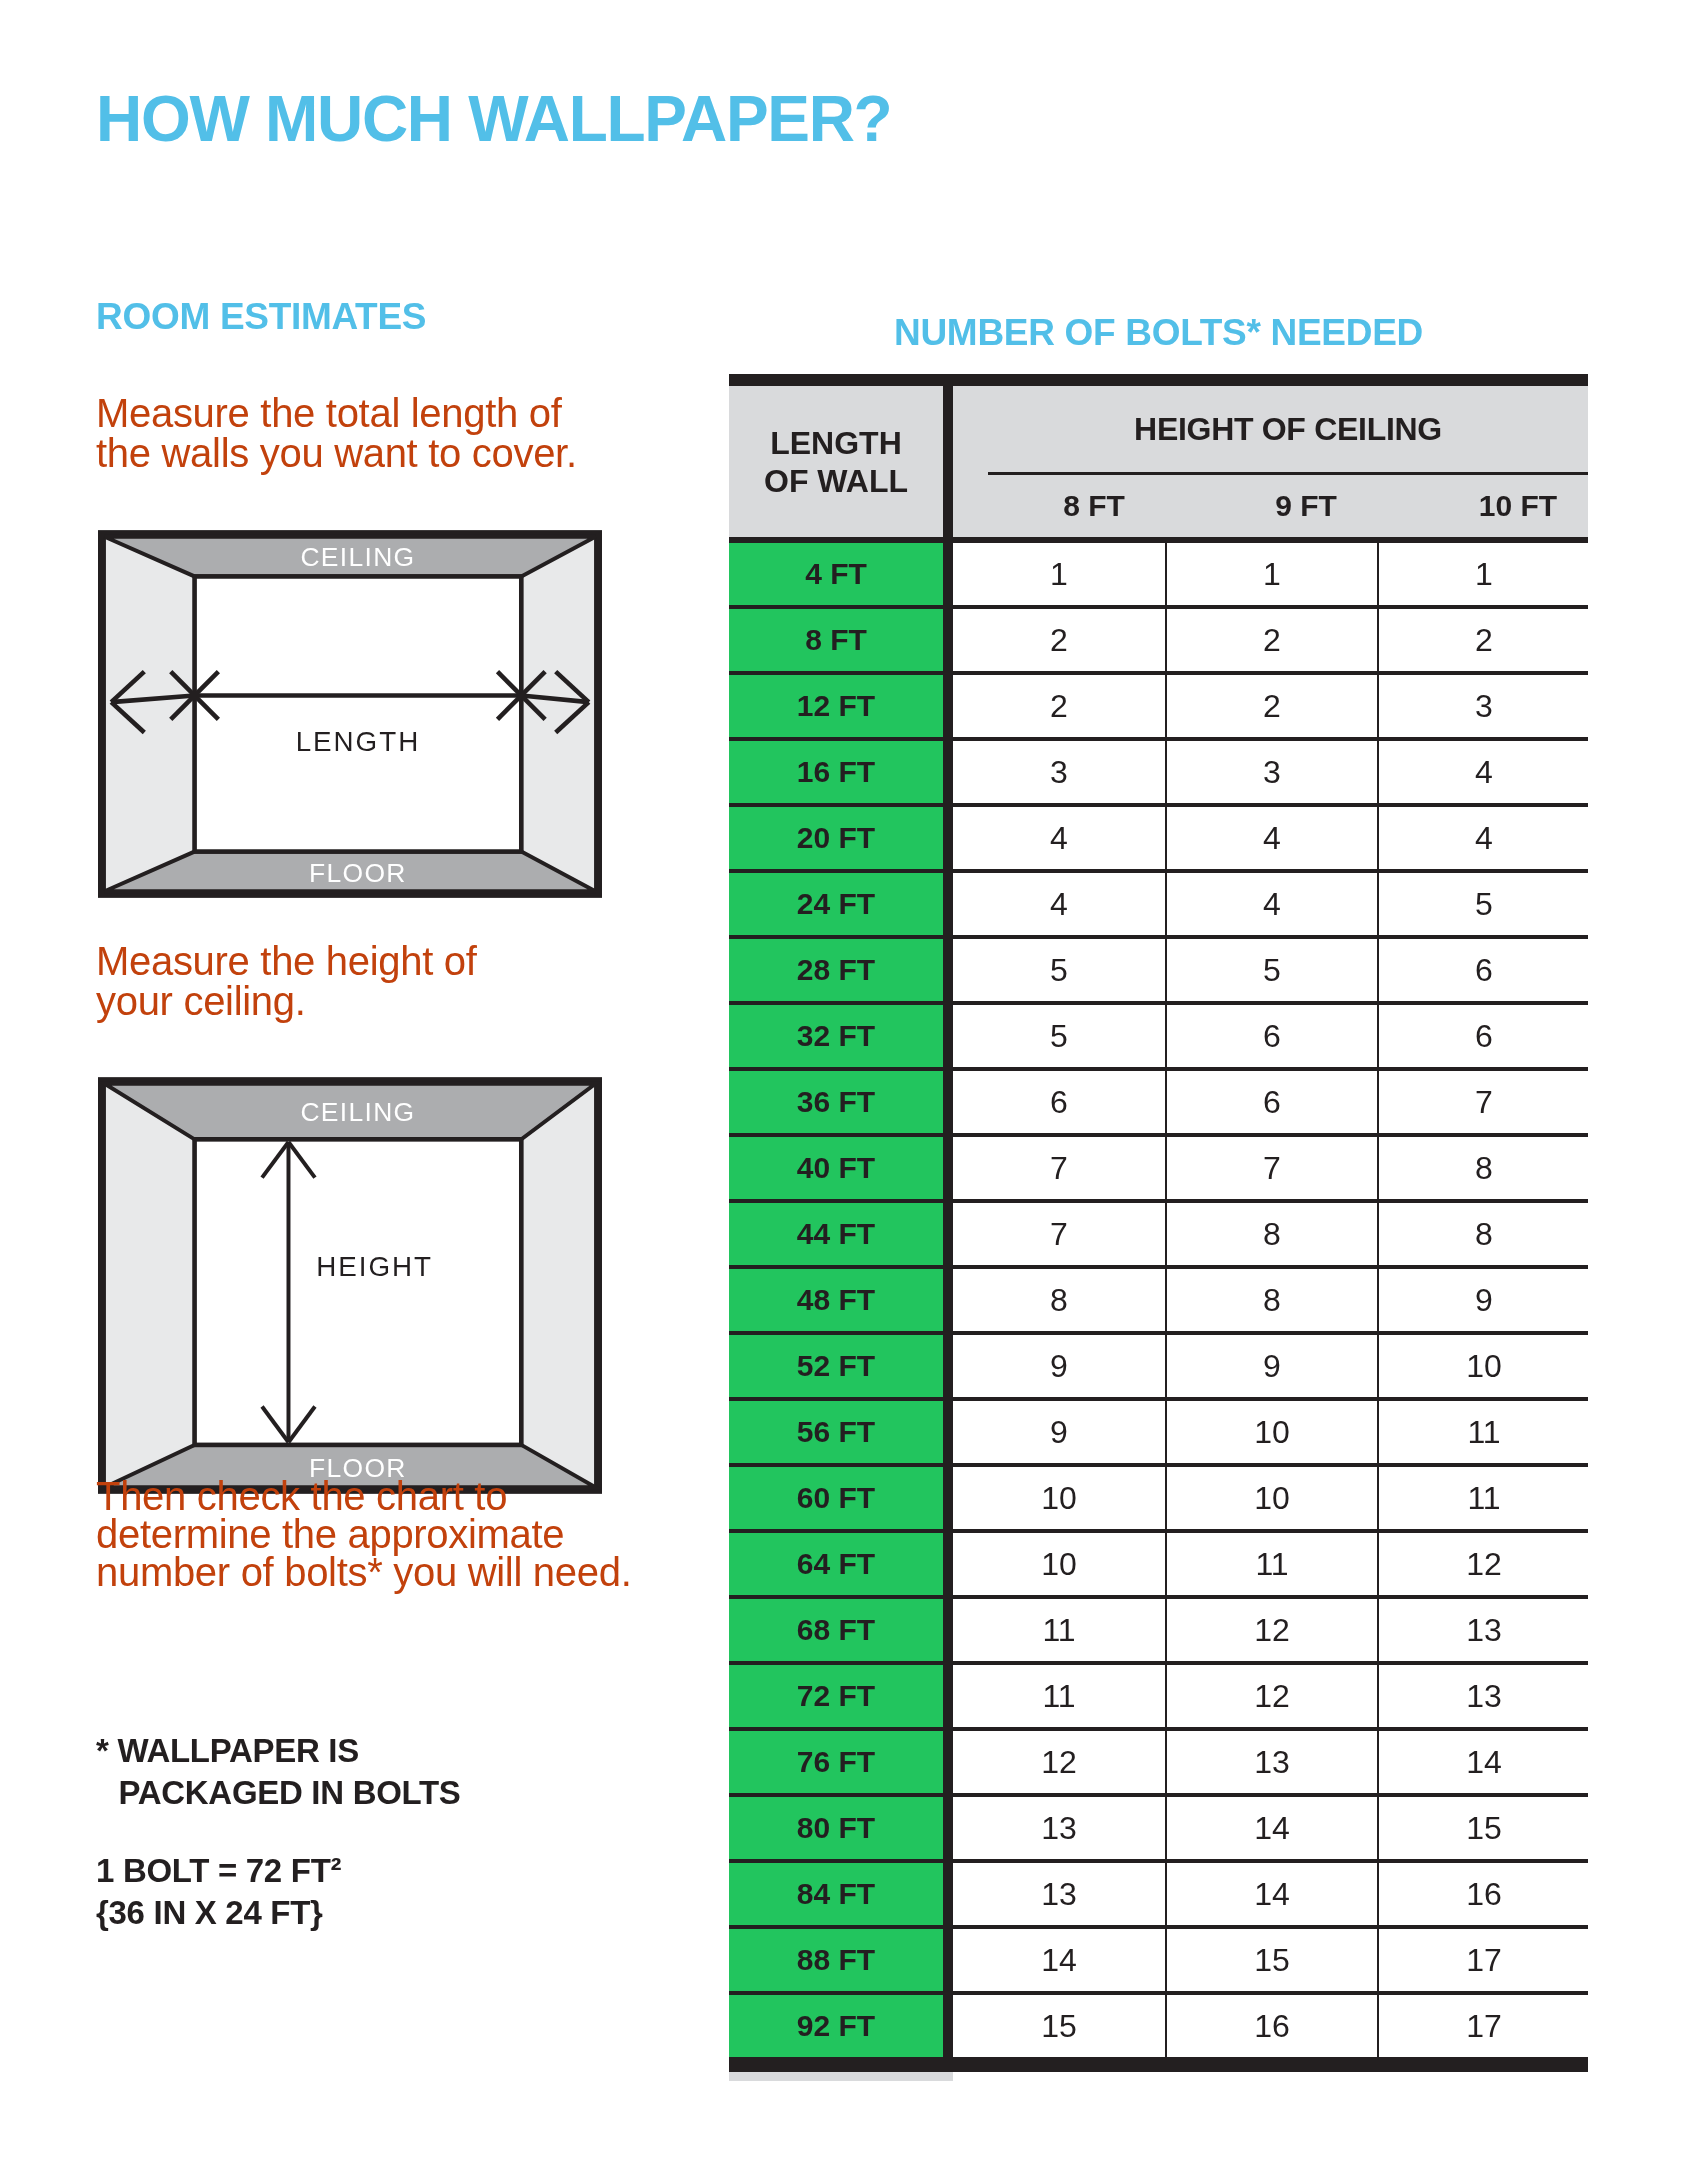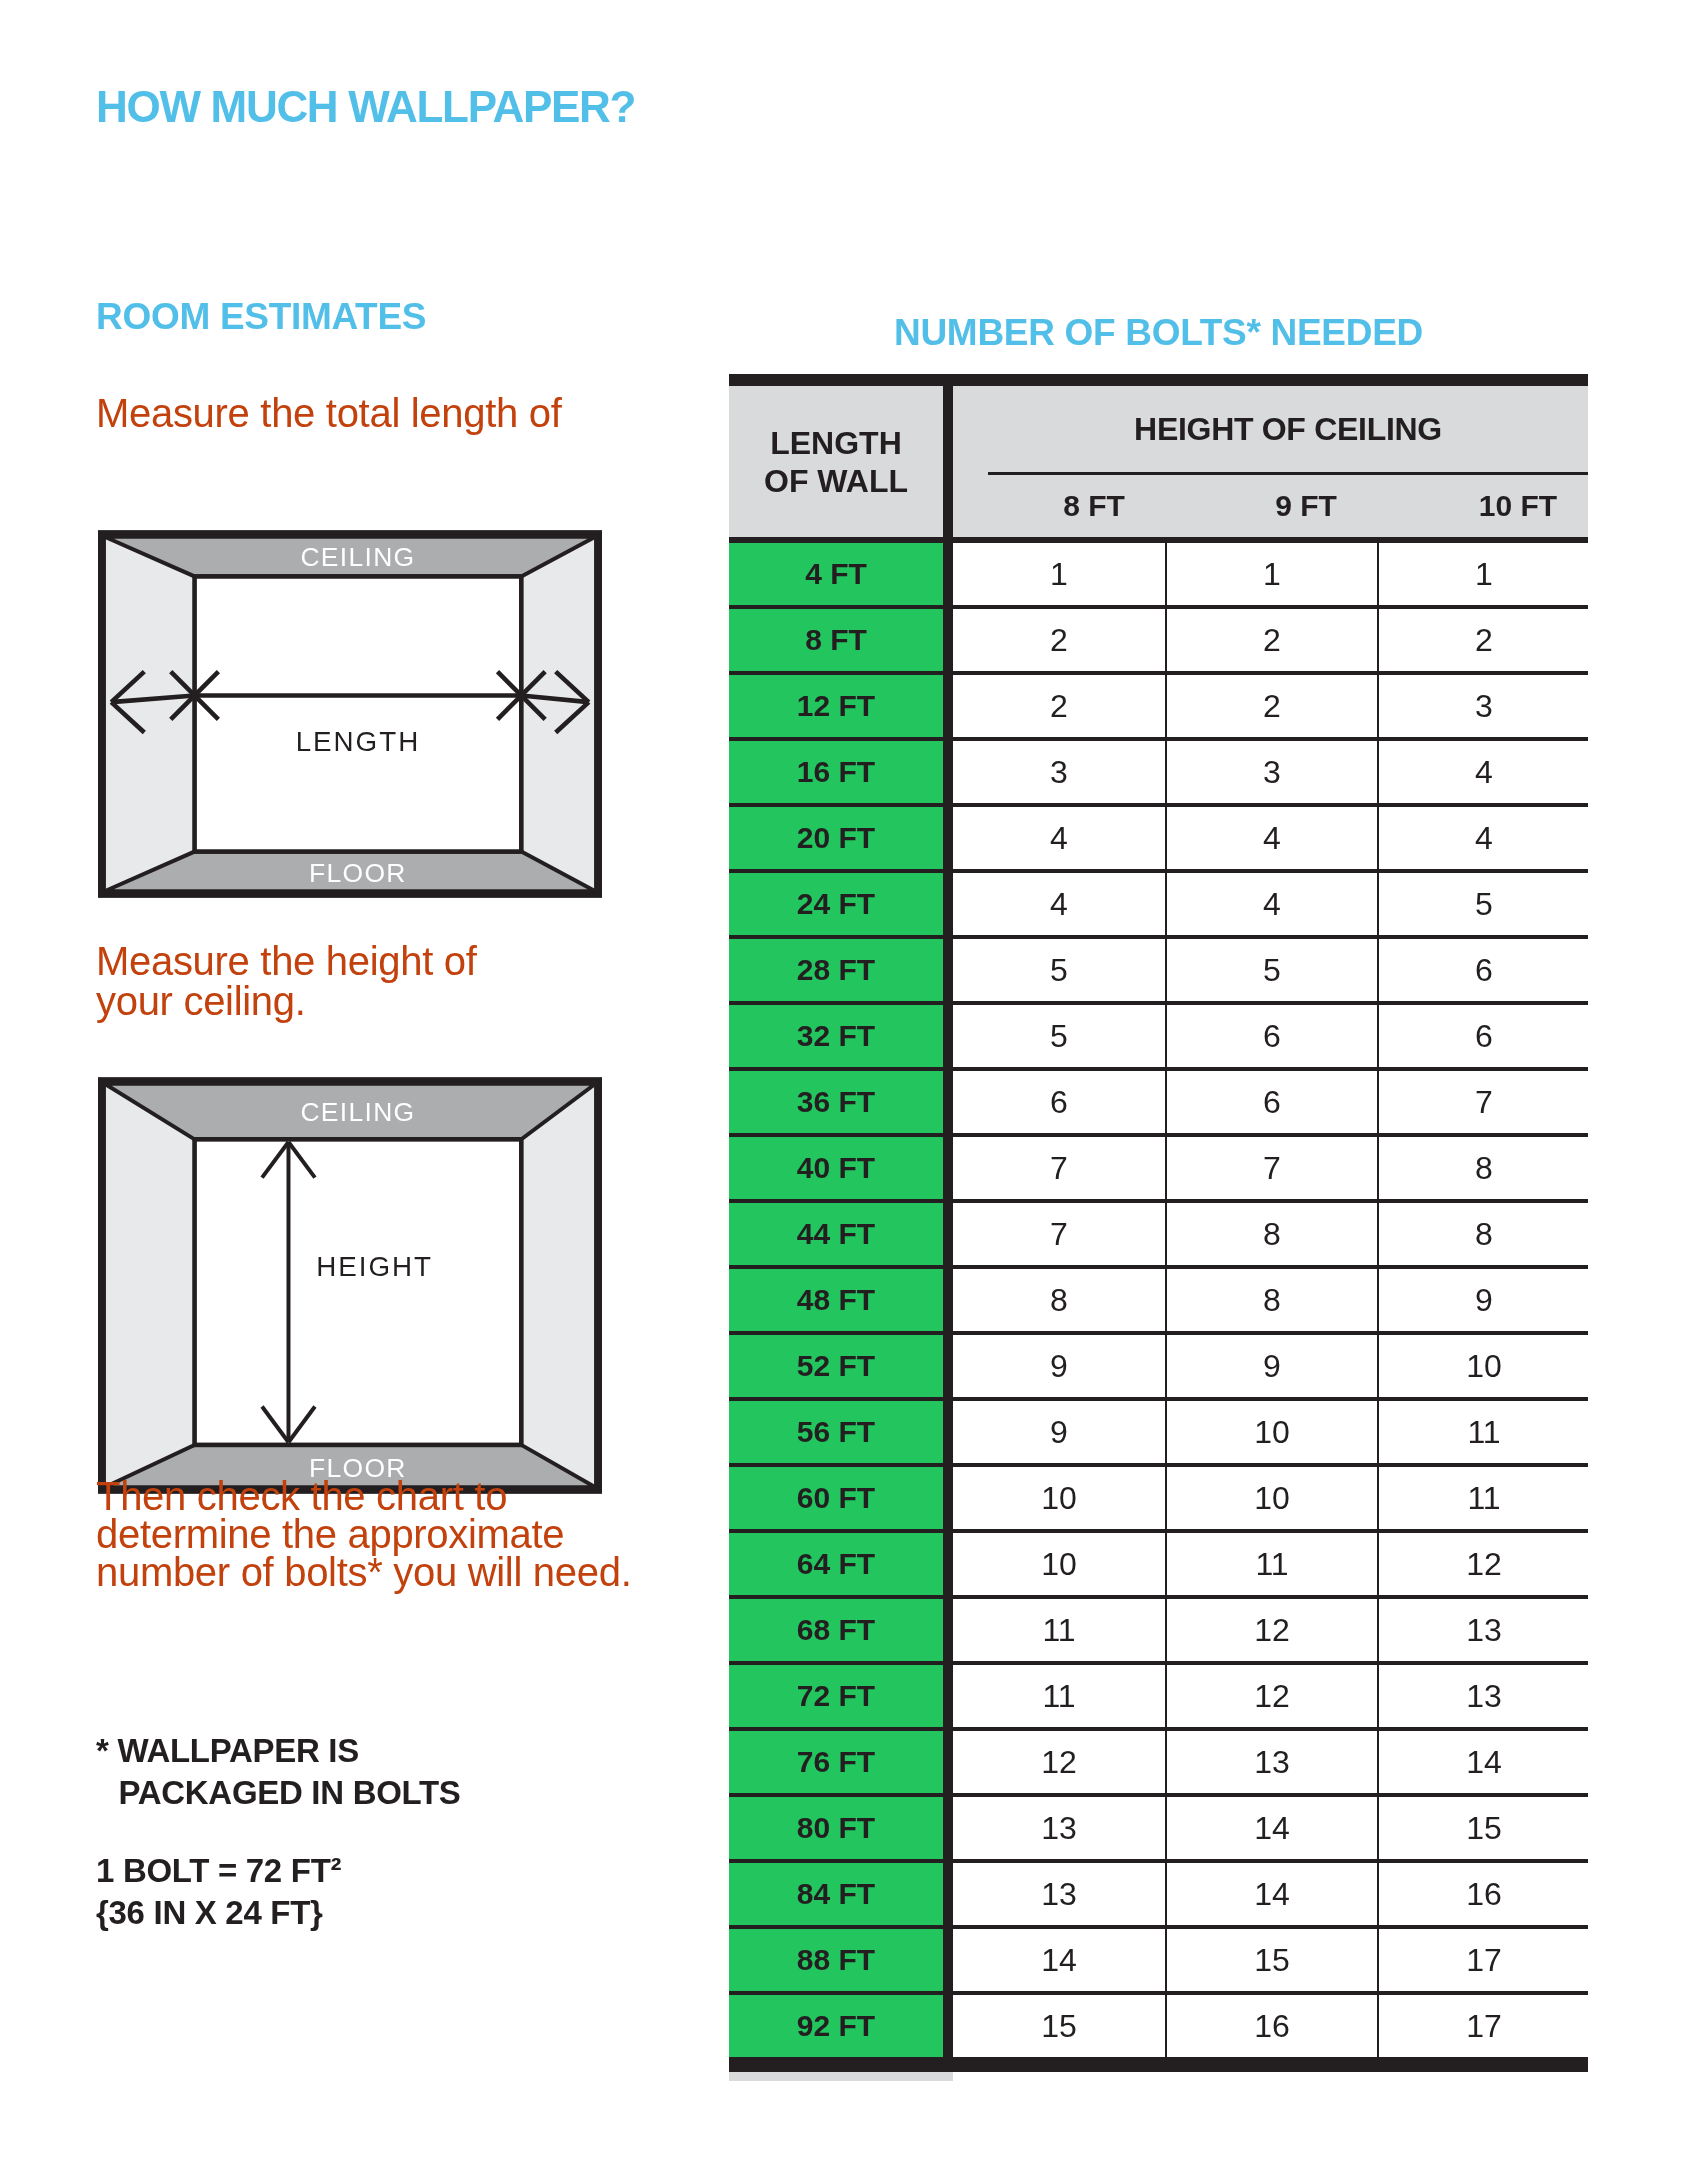--- a/index.html
+++ b/index.html
@@ -5,21 +5,21 @@
   html,body{margin:0;padding:0;background:#ffffff;}
   #canvas{
     position:relative;width:1687px;height:2183px;background:#ffffff;overflow:hidden;
     font-family:"Liberation Sans",sans-serif;color:#231F20;
   }
   .abs{position:absolute;}
 
   
   .page-title{
     left:96px;top:82px;width:992px;
-    font-size:44px;font-weight:700;letter-spacing:-1.3px;color:#52BFE8;white-space:nowrap;
+    font-size:64px;font-weight:700;letter-spacing:-1.3px;color:#52BFE8;white-space:nowrap;
   }
   .section-heading{
     font-size:37px;font-weight:700;letter-spacing:-0.3px;color:#52BFE8;white-space:nowrap;
   }
   .room-heading{left:96px;top:296px;}
   .table-heading{left:729px;top:312px;width:859px;text-align:center;}
   .copy{
     left:96px;font-size:40px;font-weight:400;line-height:40px;letter-spacing:-0.3px;color:#c2410c;
   }
   .copy1{top:393px;}
@@ -76,20 +76,21 @@
 <body>
 
 <div id="canvas">
 
   <div class="abs page-title">HOW MUCH WALLPAPER?</div>
 
   <div class="abs section-heading room-heading">ROOM ESTIMATES</div>
 
   <div class="abs copy copy1">
     <div>Measure the total length of</div>
+    <div>the walls you want to cover.</div>
   </div>
 
   <svg class="abs diagram" style="left:98px;top:530px;" width="504" height="368" viewBox="0 0 762 556">
     <rect x="6" y="6" width="750" height="544" fill="#E8E9EA" stroke="#231F20" stroke-width="12"></rect>
     <polygon points="10,10 752,10 640,70 146,70" fill="#ACADAF" stroke="#231F20" stroke-width="6"></polygon>
     <polygon points="10,546 752,546 640,486 146,486" fill="#ACADAF" stroke="#231F20" stroke-width="6"></polygon>
     <rect x="146" y="70" width="494" height="416" fill="#ffffff" stroke="#231F20" stroke-width="7"></rect>
     <text class="band-label" x="393" y="54" text-anchor="middle">CEILING</text>
     <text class="band-label" x="393" y="532" text-anchor="middle">FLOOR</text>
     <g stroke="#231F20" stroke-width="7">

